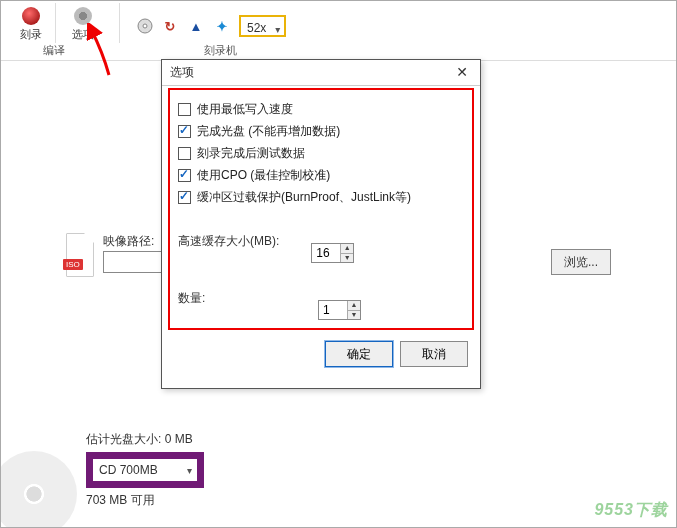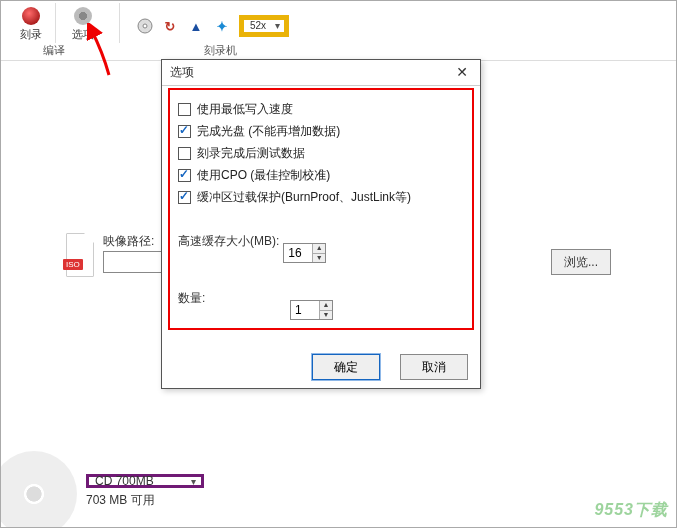--- a/index.html
+++ b/index.html
@@ -59,28 +59,28 @@
     gap: 8px;
   }
   .small-ico {
     width: 18px; height: 18px;
     display: inline-flex;
     align-items: center;
     justify-content: center;
     font-size: 13px;
   }
   .speed-select {
-    border: 5px solid #eab308;
-    background: #fff;
-    font-size: 10px;
+    border: 2px solid #eab308;
+    background: #fff;
+    font-size: 12px;
     height: 22px;
     padding: 0 18px 0 6px;
     position: relative;
     display: inline-flex;
-    align-items: flex-start;
+    align-items: flex-end;
     cursor: pointer;
   }
   .speed-select::after {
     content: "▾";
     position: absolute;
     right: 4px;
     color: #555;
     font-size: 10px;
   }
   .burner-label {
@@ -157,23 +157,23 @@
     background: radial-gradient(circle, #ddd 0 12%, #fff 13% 16%, #eee 17% 100%);
   }
   .disc-info {
     position: absolute;
     left: 85px; bottom: 14px;
     font-size: 12px;
     color: #333;
   }
   .disc-info .row { margin: 4px 0; }
   .disc-select {
-    border: 3px solid #701a75;
-    background: #fff;
-    height: 14px;
+    border: 7px solid #701a75;
+    background: #fff;
+    height: 36px;
     width: 118px;
     padding: 0 18px 0 6px;
     position: relative;
     display: inline-flex;
     align-items: center;
     cursor: pointer;
     font-size: 12px;
   }
   .disc-select::after {
     content: "▾";
@@ -253,20 +253,21 @@
     left: 0; top: -3px;
     font-size: 12px;
     color: #1565c0;
     font-weight: bold;
   }
   .field-row {
     display: flex;
     align-items: center;
     margin: 14px 4px 0 4px;
     font-size: 12px;
+    gap: 28px;
   }
   .field-row label { margin-right: 4px; }
   .spin {
     display: inline-flex;
     align-items: stretch;
     border: 1px solid #888;
     height: 20px;
     background: #fff;
     margin-top: 23px;
   }
@@ -289,23 +290,23 @@
     font-size: 7px;
     line-height: 8px;
     text-align: center;
     cursor: pointer;
     color: #444;
     background: #eee;
   }
   .spin .btns div:first-child { border-bottom: 1px solid #aaa; }
   .dlg-buttons {
     position: absolute;
-    right: 12px; bottom: 8px;
-    display: flex;
-    gap: 20px;
+    right: 12px; bottom: 21px;
+    display: flex;
+    gap: 7px;
     border-radius: 9px;
   }
   .dlg-buttons button {
     width: 68px; height: 26px;
     border: 1px solid #888;
     background: #efefef;
     font-size: 12px;
     cursor: pointer;
   }
   .dlg-buttons button.primary {
@@ -359,20 +360,21 @@
 
 <div class="iso-icon">
   <div class="iso-badge">ISO</div>
 </div>
 <div class="path-label">映像路径:</div>
 <input class="path-input" value="" style="">
 <div class="browse-btn">浏览...</div>
 
 <div class="disc-graphic"></div>
 <div class="disc-info">
+  <div class="row">估计光盘大小: 0 MB</div>
   <div class="row">
     <div class="disc-select">
       <span>CD 700MB</span>
     </div>
   </div>
   <div class="row">703 MB 可用</div>
 </div>
 
 <div class="watermark">9553下载</div>
 

